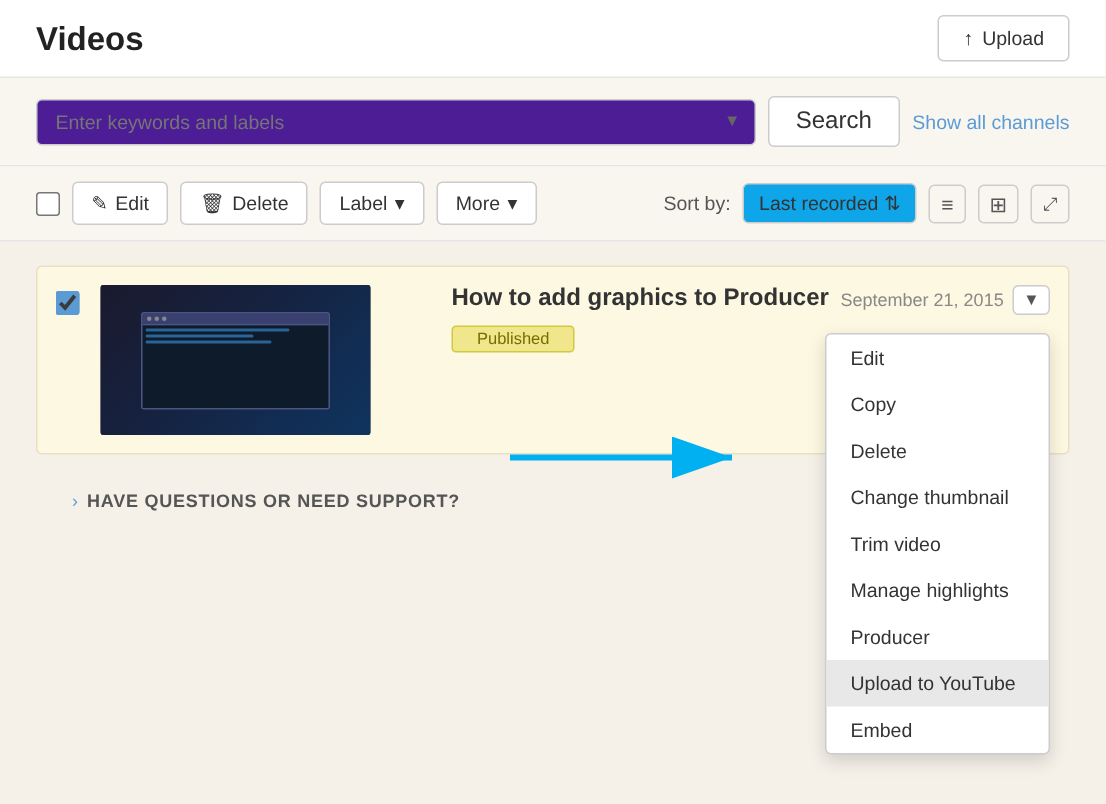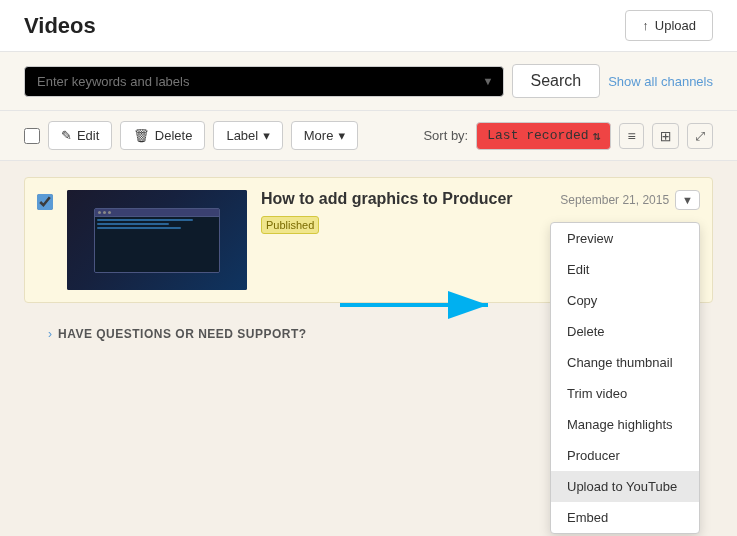--- a/index.html
+++ b/index.html
@@ -56,21 +56,21 @@
       align-items: center;
     }
 
     .search-input {
       width: 100%;
       border: 1px solid #ccc;
       border-radius: 4px;
       padding: 7px 32px 7px 12px;
       font-size: 13px;
       color: #999;
-      background: #000000;
+      background: #4c1d95;
       outline: none;
     }
 
     .dropdown-arrow {
       position: absolute;
       right: 10px;
       color: #666;
       font-size: 11px;
       pointer-events: none;
     }
@@ -129,31 +129,30 @@
       align-items: center;
       gap: 8px;
     }
 
     .sort-label {
       font-size: 13px;
       color: #555;
     }
 
     .sort-select {
-      background: #ef4444;
+      background: #0ea5e9;
       border: 1px solid #ccc;
       border-radius: 4px;
       padding: 5px 10px;
       font-size: 13px;
       cursor: pointer;
       color: #333;
       display: flex;
-      align-items: flex-start;
+      align-items: flex-end;
       gap: 4px;
-      font-family: Liberation Mono, monospace;
     }
 
     .view-icon-btn {
       background: none;
       border: 1px solid #ccc;
       border-radius: 4px;
       padding: 5px 7px;
       cursor: pointer;
       color: #555;
       font-size: 14px;
@@ -250,36 +249,37 @@
 
     .thumb-line {
       height: 2px;
       background: #2a6496;
       margin-bottom: 2px;
       border-radius: 1px;
     }
 
     .video-info {
       flex: 1;
+      margin-left: 40px;
     }
 
     .video-title {
       font-size: 16px;
       font-weight: 600;
       color: #333;
       margin-bottom: 8px;
     }
 
     .video-badge {
       display: inline-block;
       background: #f0e68c;
       border: 1px solid #d4c840;
       color: #7a6b00;
       font-size: 11px;
-      padding: 2px 4px;
+      padding: 2px 16px;
       border-radius: 3px;
     }
 
     .video-date-section {
       position: absolute;
       top: 12px;
       right: 12px;
       display: flex;
       align-items: center;
       gap: 6px;
@@ -439,23 +439,20 @@
       <div class="video-title">How to add graphics to Producer</div>
       <span class="video-badge">Published</span>
     </div>
     <div class="video-date-section">
       <span class="video-date">September 21, 2015</span>
       <button class="date-dropdown-btn">▼</button>
     </div>
 
     <div class="dropdown-menu">
       <div class="dropdown-item">
-        <span>Preview</span>
-      </div>
-      <div class="dropdown-item">
         <span>Edit</span>
       </div>
       <div class="dropdown-item">
         <span>Copy</span>
       </div>
       <div class="dropdown-item">
         <span>Delete</span>
       </div>
       <div class="dropdown-item">
         <span>Change thumbnail</span>

